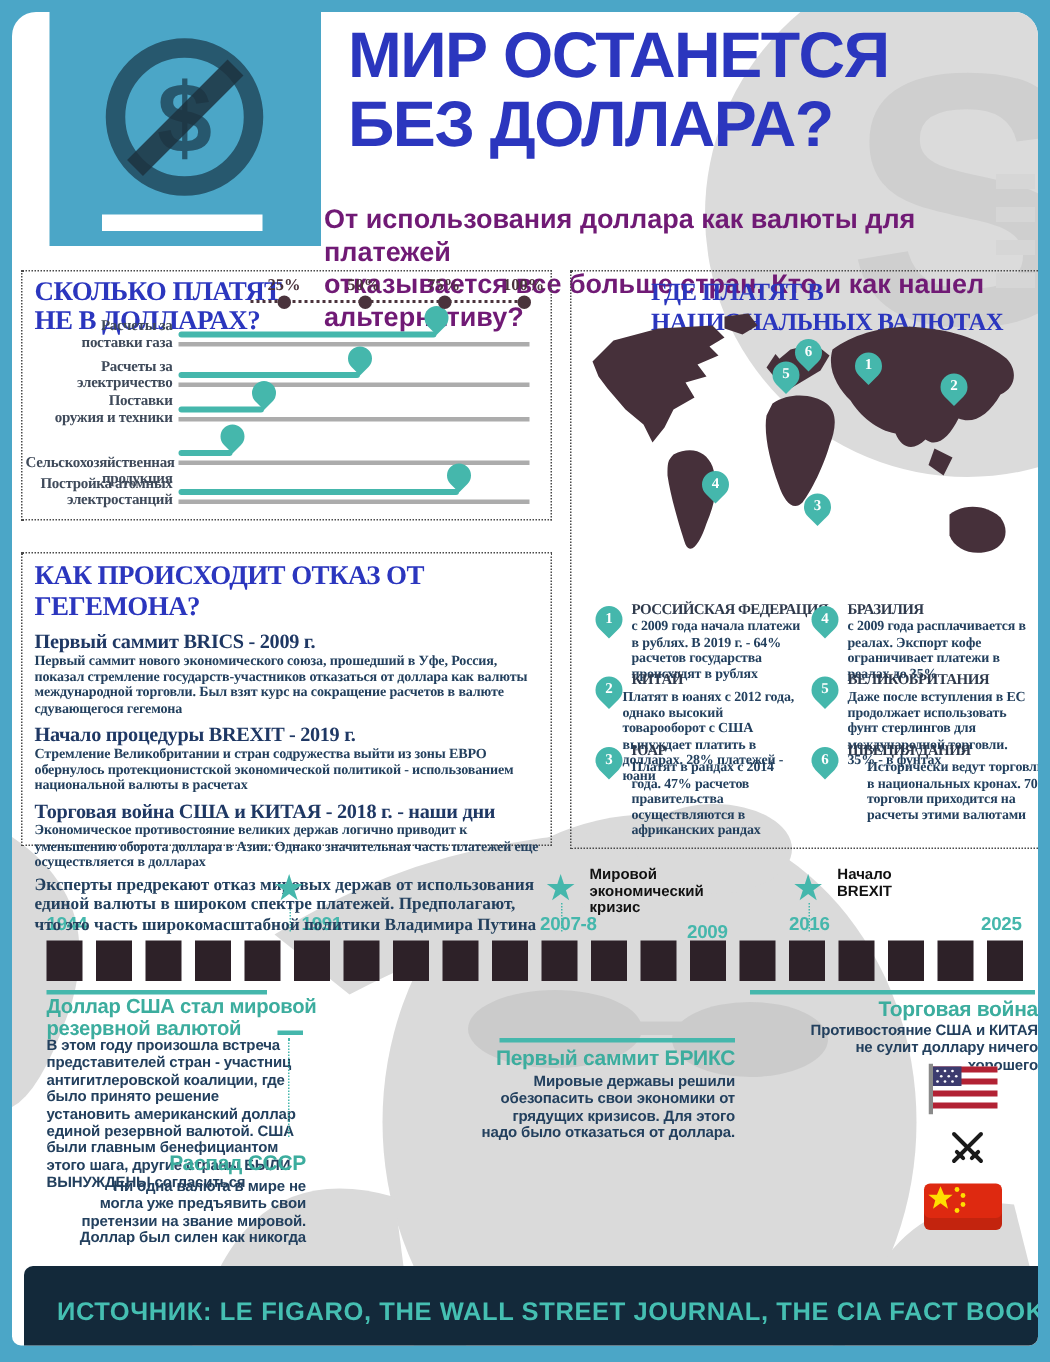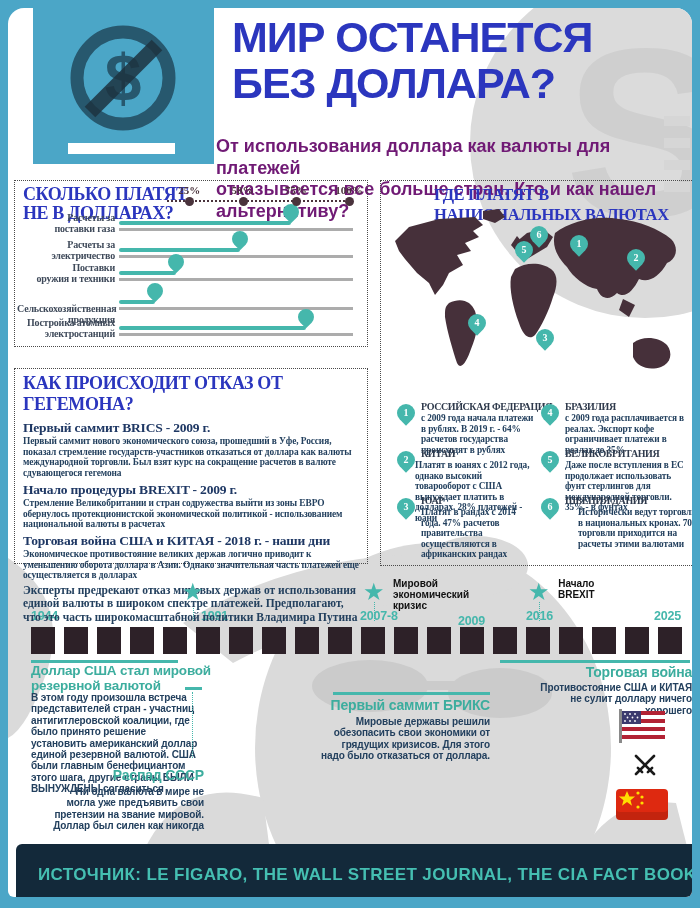--- a/index.html
+++ b/index.html
@@ -150,21 +150,21 @@
           <div class="abs drop" style="left: 283.4px; top: 128px;"></div>
         </div>
     </div>
 
     <div class="abs panel panel-hegemon">
       <div class="abs heg-inner">
         <div class="panel-title heg-title">КАК ПРОИСХОДИТ ОТКАЗ ОТ ГЕГЕМОНА?</div>
         <div>
             <div class="heg-head">Первый саммит BRICS - 2009 г.</div>
             <div class="heg-body">Первый саммит нового экономического союза, прошедший в Уфе, Россия, показал стремление государств-участников отказаться от доллара как валюты международной торговли. Был взят курс на сокращение расчетов в валюте сдувающегося гегемона</div>
-            <div class="heg-head">Начало процедуры BREXIT - 2009 г.</div>
+            <div class="heg-head">Начало процедуры BREXIT - 2019 г.</div>
             <div class="heg-body">Стремление Великобритании и стран содружества выйти из зоны ЕВРО обернулось протекционистской экономической политикой - использованием национальной валюты в расчетах</div>
             <div class="heg-head">Торговая война США и КИТАЯ - 2018 г. - наши дни</div>
             <div class="heg-body">Экономическое противостояние великих держав логично приводит к уменьшению оборота доллара в Азии. Однако значительная часть платежей еще осуществляется в долларах</div>
           </div>
         <div class="heg-footer">Эксперты предрекают отказ мировых держав от использования единой валюты в широком спектре платежей. Предполагают, что это часть широкомасштабной политики Владимира Путина</div>
       </div>
     </div>
 
     <div class="abs panel panel-map">
       <div class="abs panel-title map-title">ГДЕ ПЛАТЯТ В НАЦИОНАЛЬНЫХ ВАЛЮТАХ</div>

